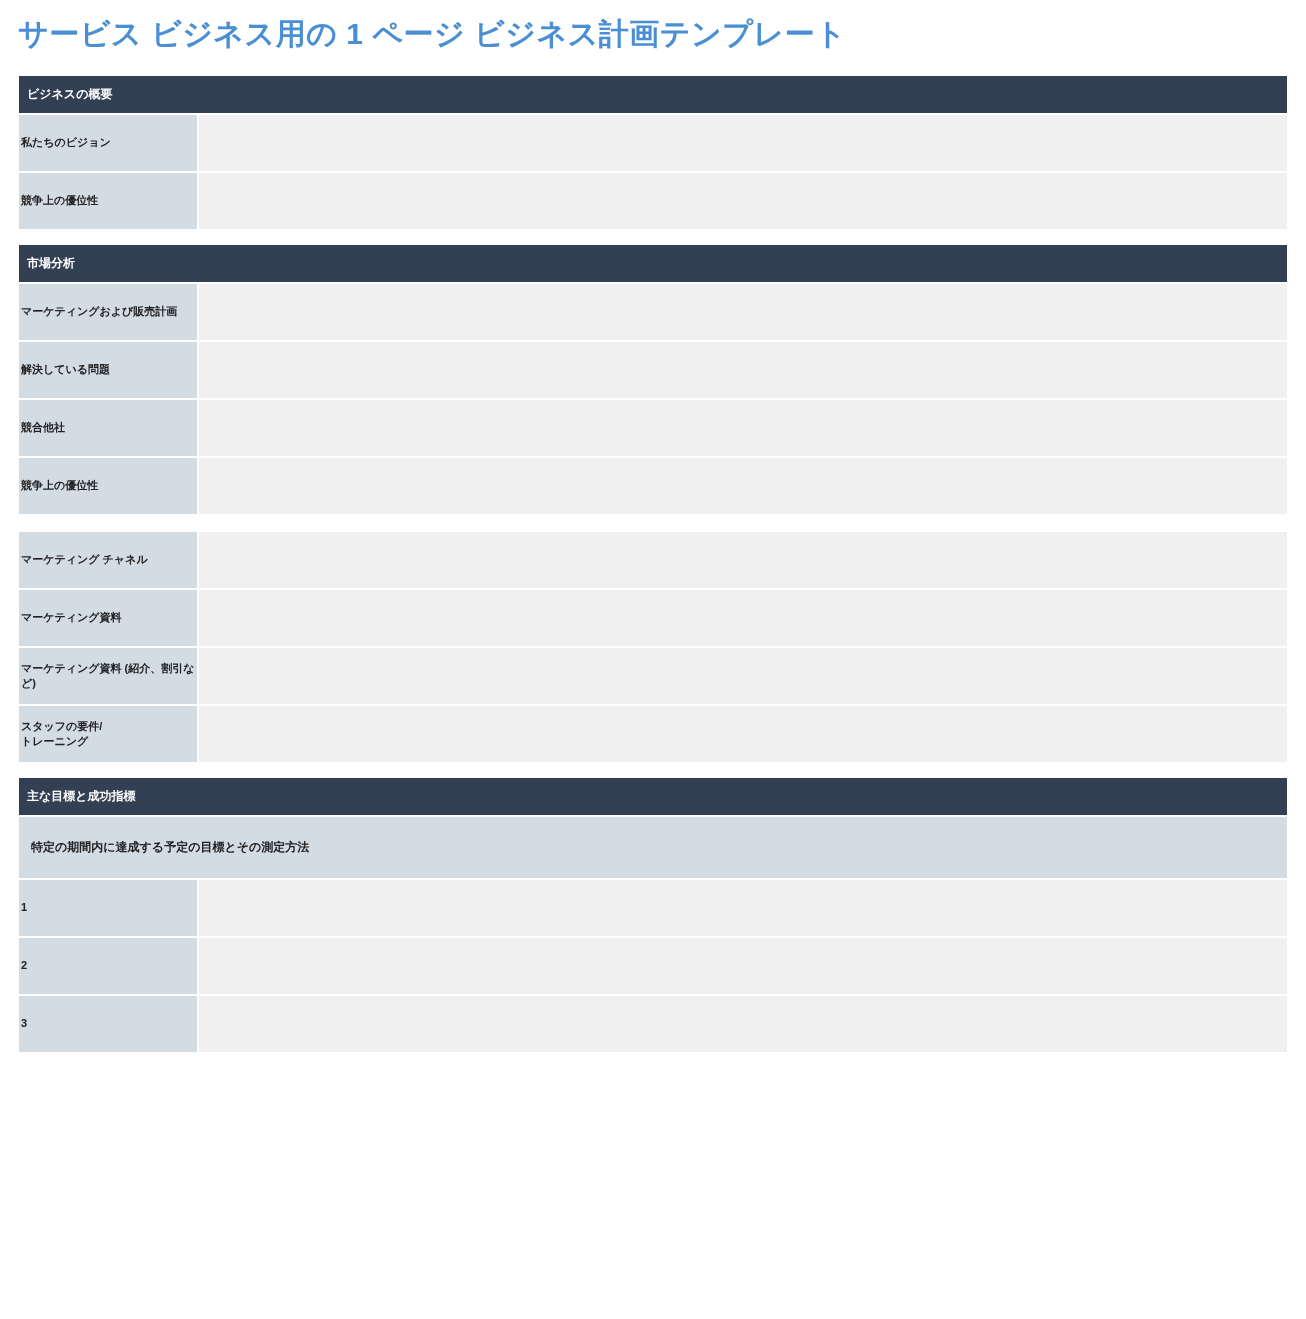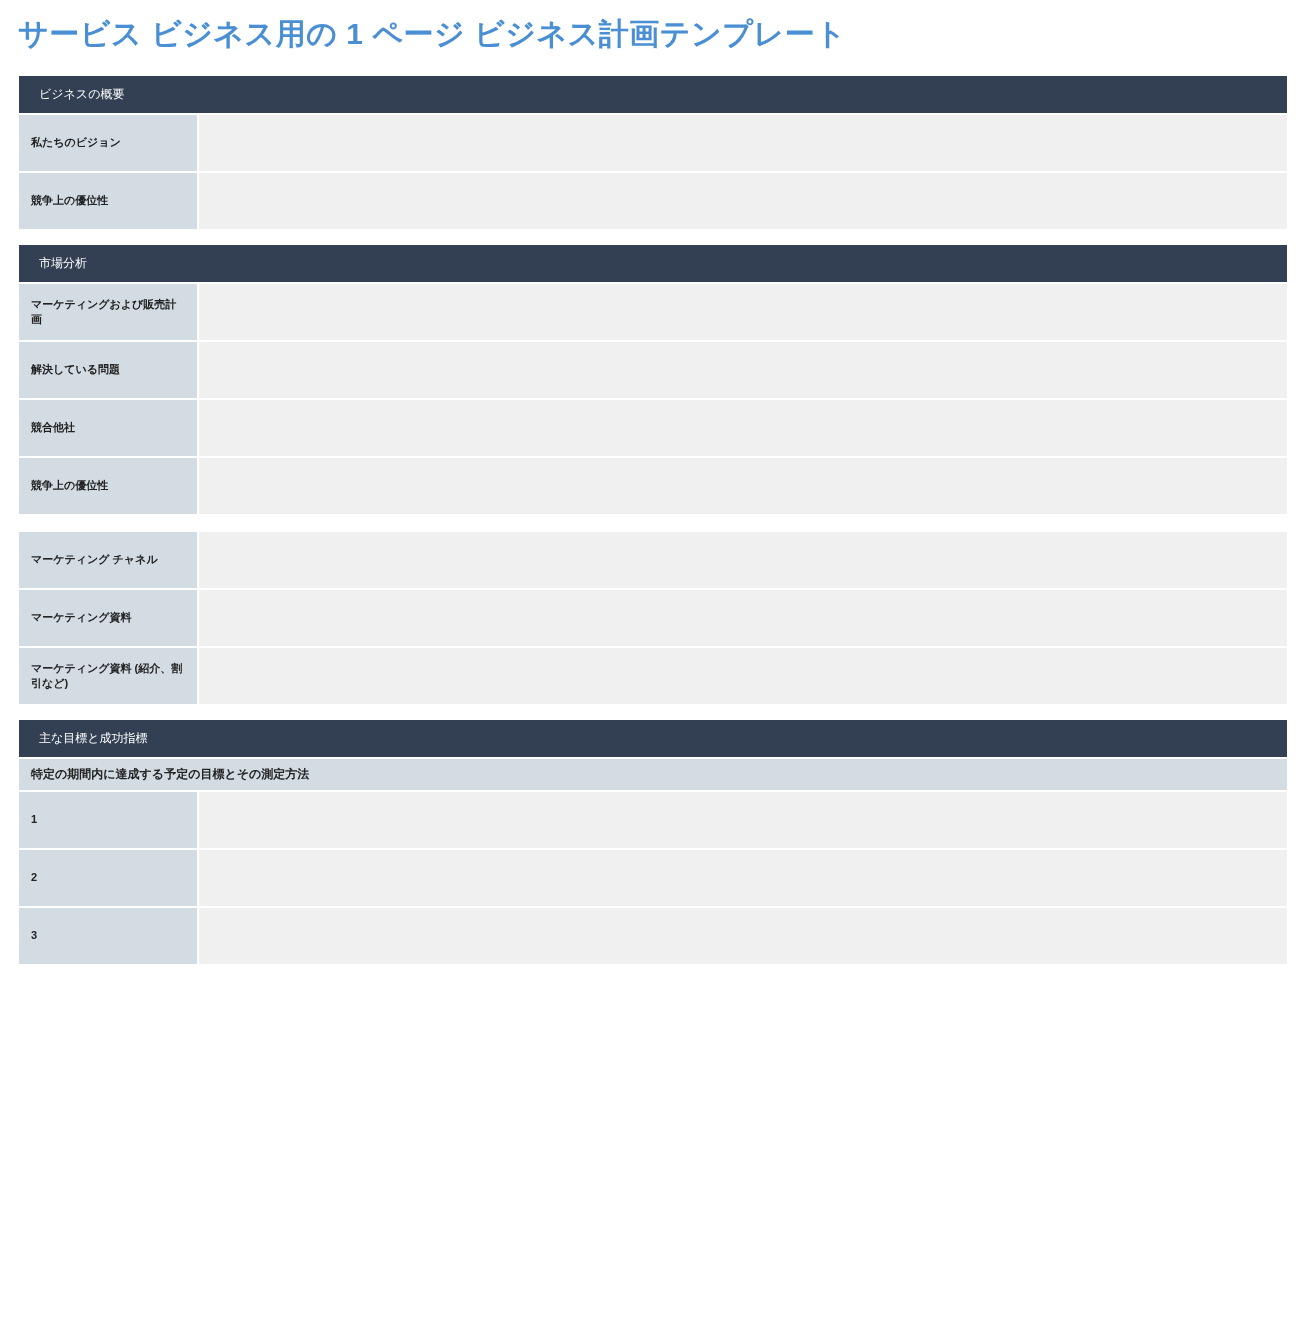--- a/index.html
+++ b/index.html
@@ -17,43 +17,43 @@
     padding: 14px 0 20px 0;
   }
   .section {
     border: 1px solid #ffffff;
     margin-bottom: 14px;
   }
   .section-header {
     background: #334054;
     color: #ffffff;
     font-size: 12px;
-    font-weight: 400;
-    padding: 10px 20px;
+    font-weight: 700;
+    padding: 10px 8px;
   }
   .subheader {
     background: #d3dbe3;
     color: #222;
     font-size: 12px;
     font-weight: 700;
-    padding: 7px 12px;
+    padding: 22px 12px;
     border-top: 2px solid #ffffff;
   }
   .row {
     display: flex;
     border-top: 2px solid #ffffff;
   }
   .row-label {
     width: 178px;
     min-width: 178px;
     background: #d3dbe3;
     color: #222;
     font-size: 11px;
     font-weight: 700;
-    padding: 10px 12px;
+    padding: 10px 2px;
     display: flex;
     align-items: center;
     line-height: 1.4;
     min-height: 56px;
   }
   .row-value {
     flex: 1;
     background: #f0f0f0;
     border-left: 2px solid #ffffff;
     padding: 10px 12px;
@@ -108,20 +108,24 @@
     <div class="row-value"></div>
   </div>
   <div class="row">
     <div class="row-label">マーケティング資料</div>
     <div class="row-value"></div>
   </div>
   <div class="row">
     <div class="row-label">マーケティング資料 (紹介、割引など)</div>
     <div class="row-value"></div>
   </div>
+  <div class="row">
+    <div class="row-label">スタッフの要件/<br>トレーニング</div>
+    <div class="row-value"></div>
+  </div>
 </div>
 
 <div class="section">
   <div class="section-header">主な目標と成功指標</div>
   <div class="subheader">特定の期間内に達成する予定の目標とその測定方法</div>
   <div class="row goal-row">
     <div class="row-label">1</div>
     <div class="row-value"></div>
   </div>
   <div class="row goal-row">

